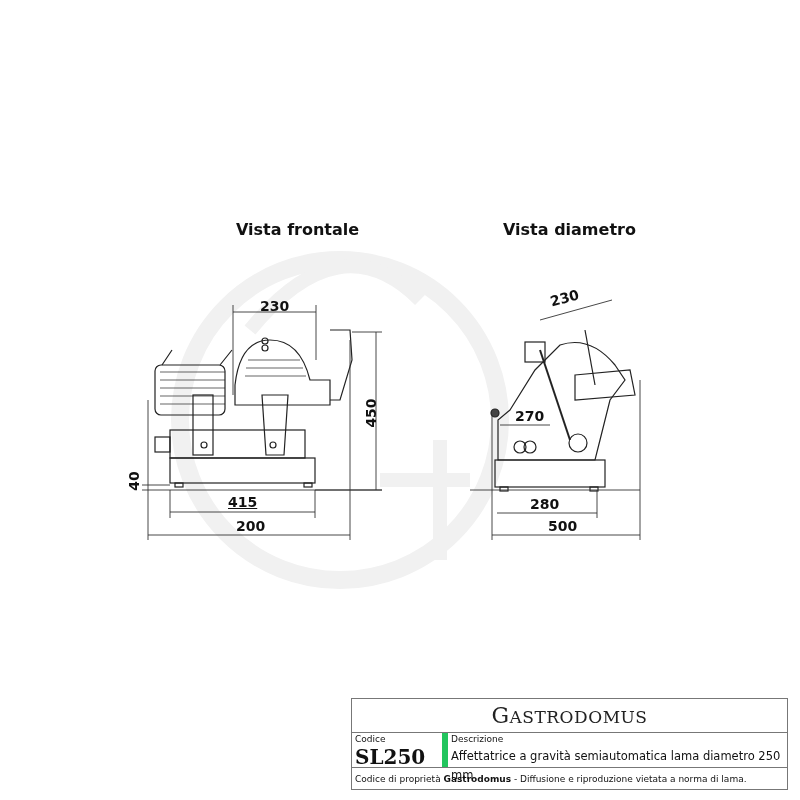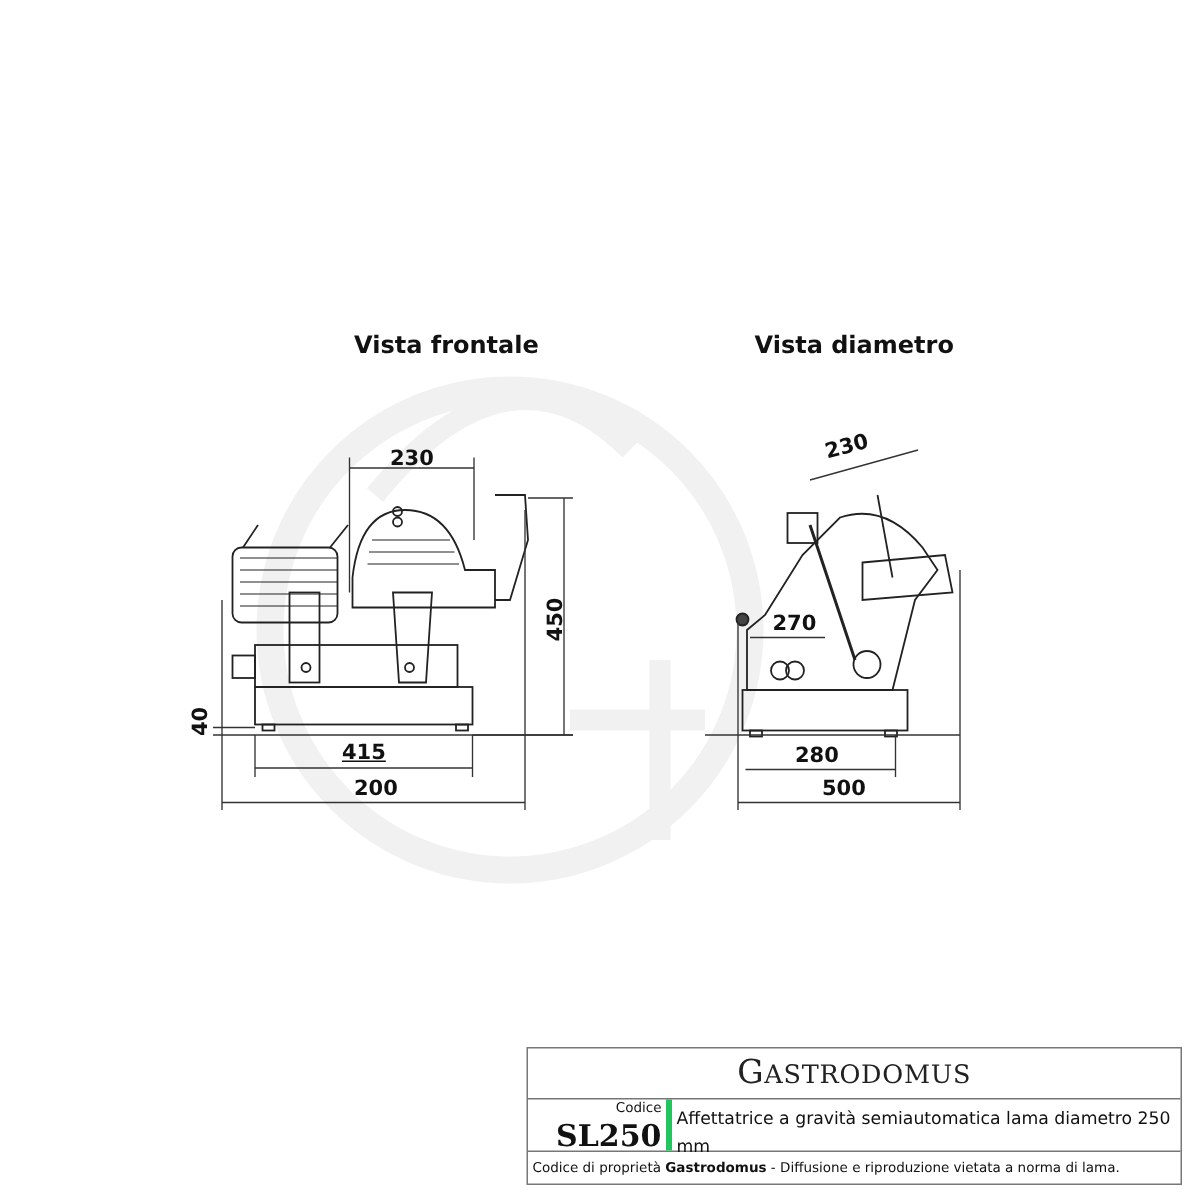--- a/index.html
+++ b/index.html
@@ -6,21 +6,21 @@
   body { width:800px; height:800px; position:relative; overflow:hidden; font-family:"DejaVu Sans", sans-serif; color:#111; }
   .view-title { position:absolute; font-weight:bold; font-size:16px; }
   .drawing { position:absolute; left:0; top:0; }
   .dim { position:absolute; font-weight:bold; font-size:14px; font-family:"DejaVu Sans", sans-serif; }
   .dim-v { transform:rotate(-90deg); transform-origin:center; }
   .titleblock { position:absolute; left:351px; top:698px; width:437px; height:92px; border:1px solid #777; box-sizing:border-box; }
   .tb-logo-row { height:33px; border-bottom:1px solid #777; display:flex; align-items:center; justify-content:center; position:relative; }
   .tb-logo { font-family:"DejaVu Serif", serif; font-size:17px; letter-spacing:0.5px; color:#222; }
   .tb-logo .big { font-size:22px; }
   .tb-mid { height:34px; border-bottom:1px solid #777; display:flex; }
-  .tb-code { width:96px; border-right:4px solid #22c55e; padding:1px 3px; box-sizing:border-box;text-align:right; }
+  .tb-code { width:96px; border-right:6px solid #22c55e; padding:1px 3px; box-sizing:border-box; }
   .tb-desc { flex:1; padding:1px 3px; box-sizing:border-box; }
   .tb-small { font-size:9px; display:block; line-height:11px; }
   .tb-code-val { font-family:"DejaVu Serif", serif; font-weight:bold; font-size:20px; }
   .tb-desc-val { font-size:11.5px; }
   .tb-foot { font-size:9px; padding:6px 3px; }
 </style>
 </head>
 <body>
 
 <svg class="drawing" width="800" height="800" viewBox="0 0 800 800">
@@ -128,17 +128,18 @@
 <div class="titleblock">
   <div class="tb-logo-row">
     <span class="tb-logo"><span class="big">G</span><span>ASTRODOMUS</span></span>
   </div>
   <div class="tb-mid">
     <div class="tb-code">
       <span class="tb-small">Codice</span>
       <span class="tb-code-val">SL250</span>
     </div>
     <div class="tb-desc">
+      <span class="tb-small">Descrizione</span>
       <span class="tb-desc-val">Affettatrice a gravità semiautomatica lama diametro 250 mm</span>
     </div>
   </div>
   <div class="tb-foot"><span>Codice di proprietà </span><b>Gastrodomus</b><span> - Diffusione e riproduzione vietata a norma di lama.</span></div>
 </div>
 
 </body></html>

